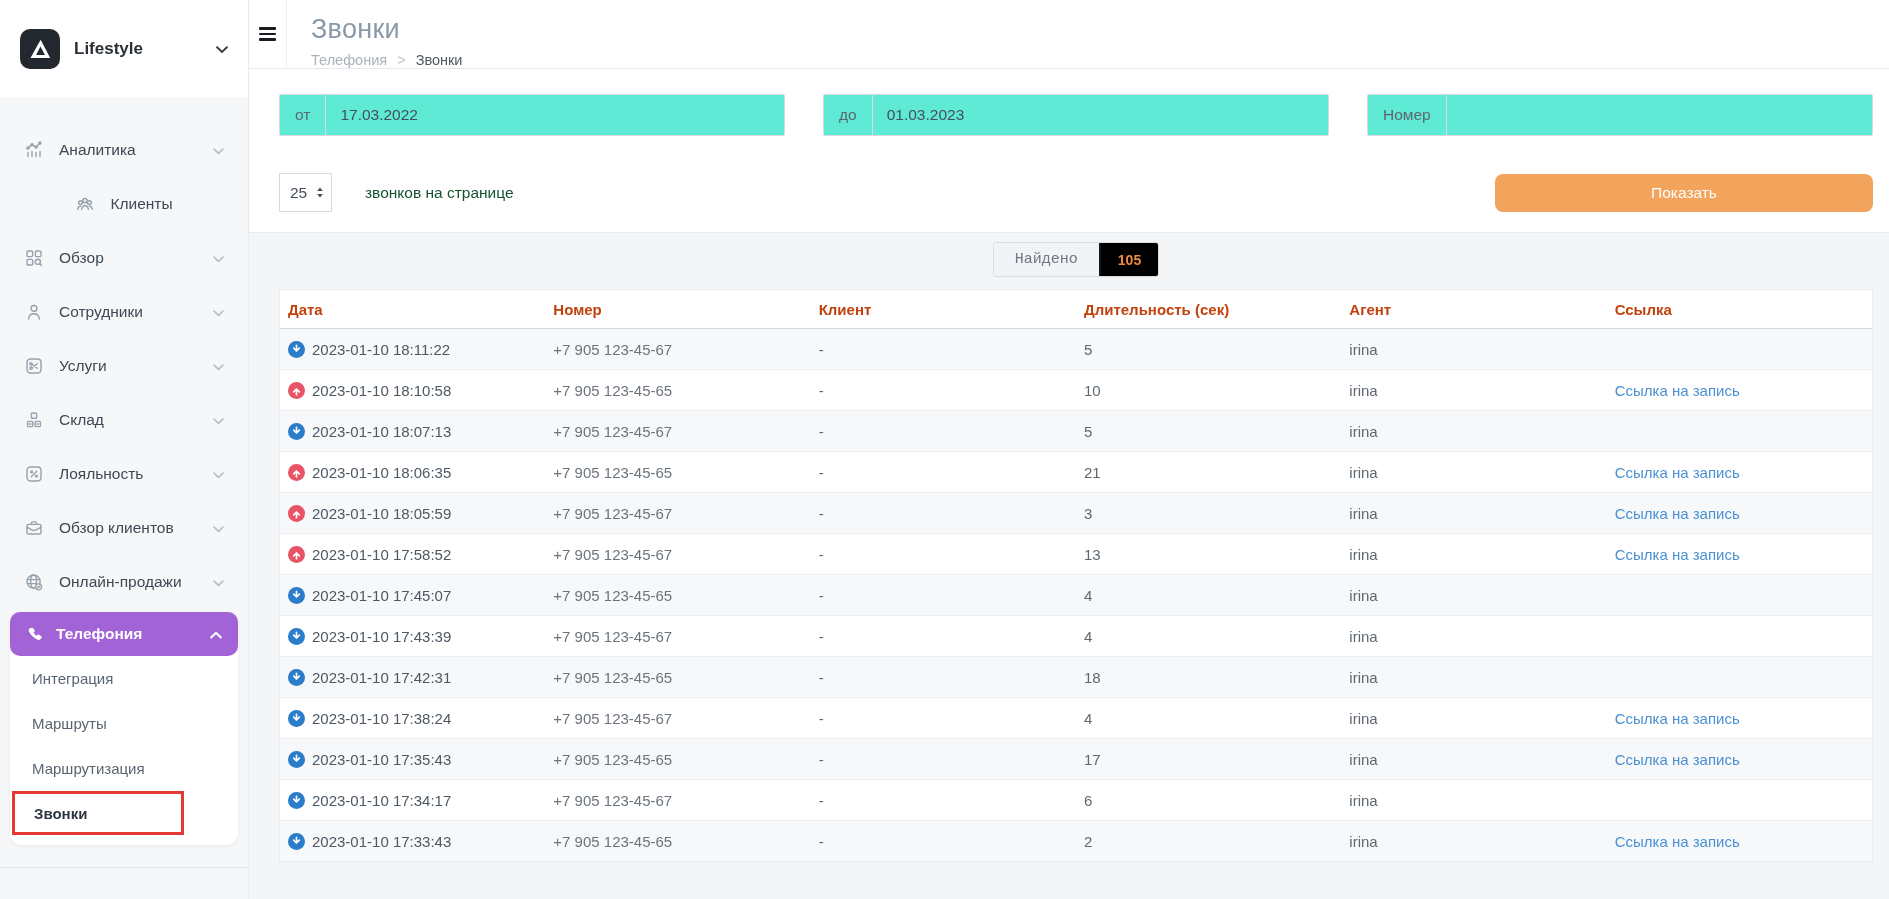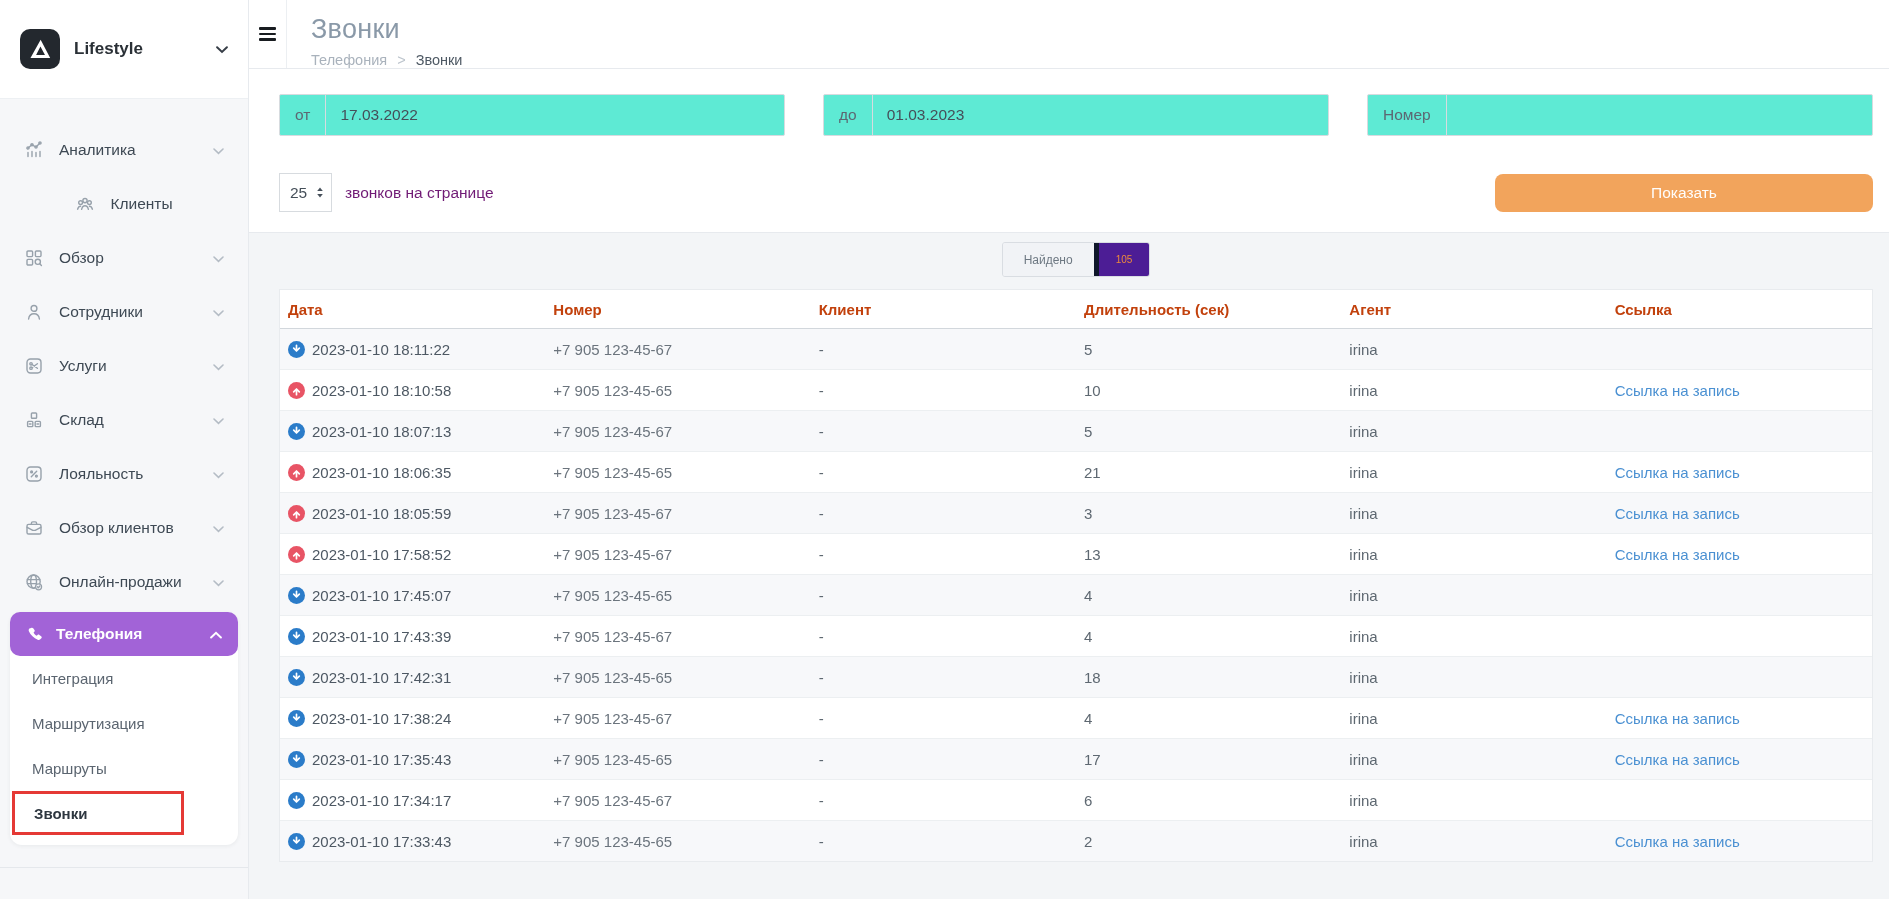--- a/index.html
+++ b/index.html
@@ -52,36 +52,36 @@
 
   .filters{background:#fff;border-bottom:1px solid #e7eaee;
            padding:25px 16px 20px 30px;}
   .filter-row1{display:flex;gap:38px;}
   .input-group{flex:1;display:flex;height:42px;border:1px solid #d7dbdf;
                border-radius:2px;background:#5eead4;box-sizing:border-box;}
   .ig-label{padding:0 15px;display:flex;align-items:center;color:#5c6772;
             border-right:1px solid #d7dbdf;font-size:15.5px;white-space:nowrap;}
   .ig-input{flex:1;border:0;padding:0 14px;font-size:15.5px;color:#454f59;
             font-family:inherit;outline:none;background:transparent;min-width:0;}
-  .filter-row2{display:flex;align-items:center;margin-top:37px;}
+  .filter-row2{display:flex;align-items:center;margin-top:37px;gap:20px;}
   .per-page-select{width:53px;height:39px;border:1px solid #d7dbdf;background:#fff;
             display:flex;align-items:center;justify-content:space-between;
             padding:0 7px 0 10px;box-sizing:border-box;color:#454f59;
             font-size:15.5px;cursor:pointer;}
-  .per-page-label{margin-left:13px;color:#701a75;font-size:15.5px;}
+  .per-page-label{margin-left:13px;color:#14532d;font-size:15.5px;}
   .show-button{margin-left:auto;width:378px;height:38px;background:#f2a45c;border:0;
             border-radius:8px;color:#fffdfb;font-size:15.5px;font-family:inherit;cursor:pointer;}
 
   .results{padding:9px 16px 0 30px;}
   .found-badge{display:flex;width:fit-content;margin:0 auto 12px;height:33px;
             border:1px solid #d9dde2;border-radius:3px;overflow:hidden;}
   .found-label{padding:0 21px;display:flex;align-items:center;color:#6d7882;
-            background:#f1f3f6;border-right:5px solid #0f172a;font-size:12px;}
-  .found-count{padding:0 17px;display:flex;align-items:center;background:#4c1d95;
-            color:#ee8a3c;font-weight:normal;font-size:10px;}
+            background:#f1f3f6;border-right:2px solid #0f172a;font-size:15px;font-family:Liberation Mono, monospace;}
+  .found-count{padding:0 17px;display:flex;align-items:center;background:#000000;
+            color:#ee8a3c;font-weight:bold;font-size:14px;}
 
   .table-card{background:#fff;border:1px solid #e8ebee;}
   table{width:100%;border-collapse:collapse;table-layout:fixed;}
   th{width:16.66%;text-align:left;font-size:15px;color:#c2410c;font-weight:bold;
      height:38px;padding:0 8px;border-bottom:1px solid #d2d7dc;background:#fff;}
   td{height:40px;padding:0 8px;font-size:15px;color:#6b747d;
      border-top:1px solid #eceff1;overflow:hidden;white-space:nowrap;}
   tbody tr:first-child td{border-top:none;}
   tbody tr:nth-child(odd){background:#f7f8fa;}
   td.c-date{color:#4d5863;}
@@ -244,22 +244,22 @@
         </span>
         <span>Телефония</span>
         <span class="chev">
           <svg width="12" height="8" viewBox="0 0 11 7">
               <polyline points="1,5.8 5.5,1.5 10,5.8" stroke="currentColor" stroke-width="1.8" fill="none" stroke-linecap="round"></polyline>
             </svg>
         </span>
       </div>
       <div id="submenu">
           <div class="submenu-item">Интеграция</div>
+          <div class="submenu-item">Маршруты</div>
           <div class="submenu-item">Маршрутизация</div>
-          <div class="submenu-item">Маршруты</div>
           <div class="submenu-item highlighted">Звонки</div>
         </div>
     </div>
 
     <div class="sb-divider"></div>
   </aside>
 
   <div class="main">
 
     <header class="topbar">

